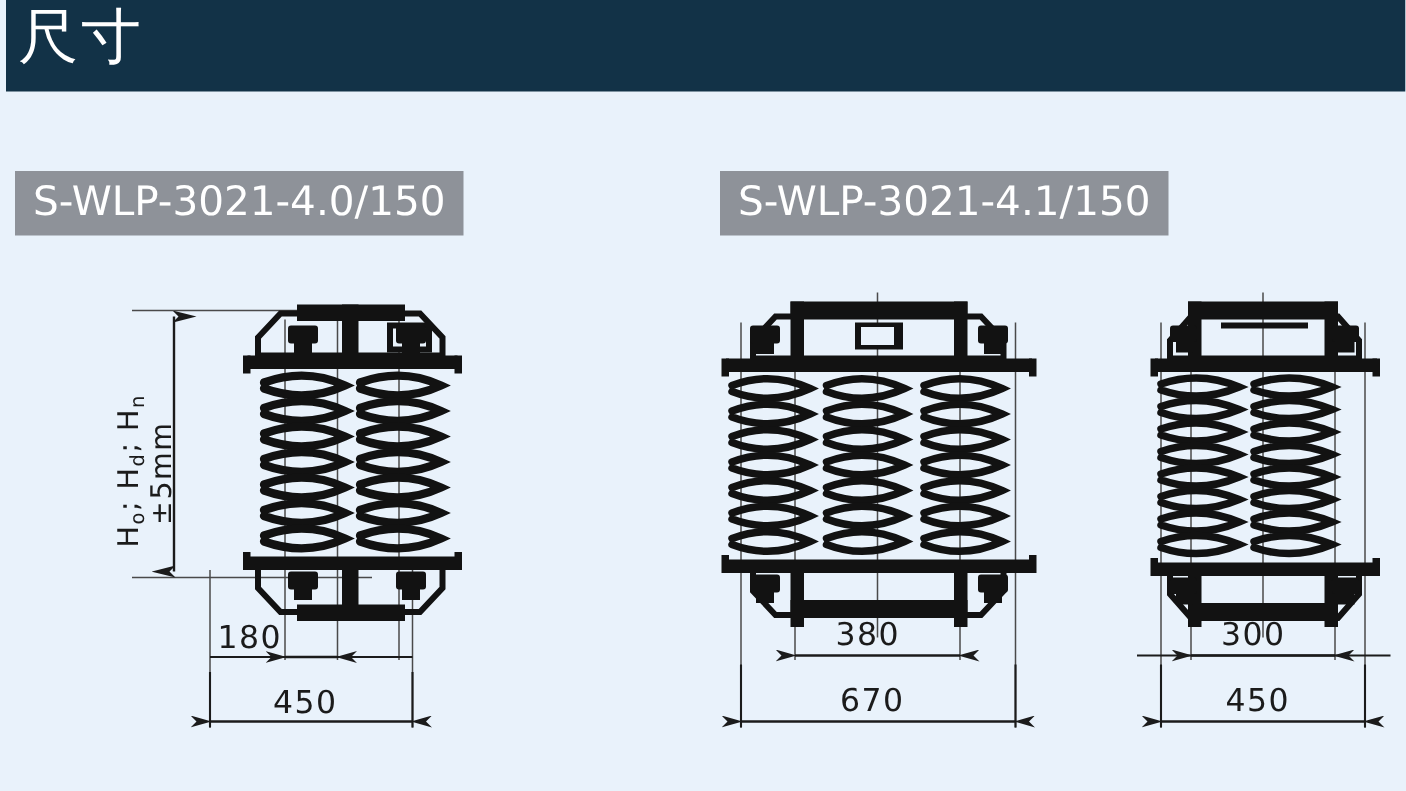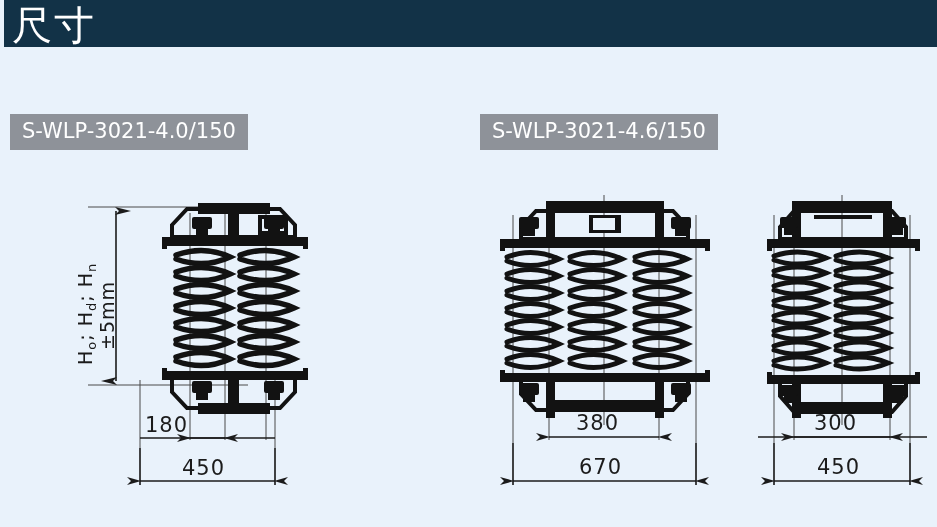--- a/index.html
+++ b/index.html
@@ -14,57 +14,57 @@
     overflow: hidden;
     position: relative;
   }
 
   
   #header-bar {
     position: absolute;
     left: 4px;
     top: 0;
     width: 933px;
-    height: 47px;
+    height: 61px;
     background: #123247;
   }
   #header-title {
     position: absolute;
     left: 8px;
     top: -4px;
     font-size: 40px;
     line-height: 58px;
     color: #ffffff;
     font-family: "DejaVu Sans", "Liberation Sans", sans-serif;
     font-weight: 400;
     letter-spacing: 2px;
     white-space: nowrap;
   }
 
   
   .model-chip {
     position: absolute;
     background: #8e9299;
     color: #ffffff;
-    font-size: 21px;
+    font-size: 27px;
     font-family: "DejaVu Sans", "Liberation Sans", sans-serif;
     letter-spacing: 0px;
     padding: 5px 12px 7px 12px;
     white-space: nowrap;
     box-sizing: border-box;
   }
   #model-chip-1 { left: 10px; top: 114px; }
   #model-chip-2 { left: 480px; top: 114px; }
 
   
   .drawing-wrap {
     position: absolute;
   }
   #drawing-1 { left: 70px;  top: 185px; width: 270px; height: 330px; }
-  #drawing-2 { left: 491px; top: 185px; width: 240px; height: 330px; }
+  #drawing-2 { left: 472px; top: 185px; width: 240px; height: 330px; }
   #drawing-3 { left: 752px; top: 185px; width: 200px; height: 330px; }
 
   svg { display: block; overflow: visible; }
 
   .dimtext {
     font-family: "DejaVu Sans", "Liberation Sans", sans-serif;
     font-size: 21px;
     fill: #1b1b1b;
     letter-spacing: 1px;
   }
@@ -80,21 +80,21 @@
 </style>
 </head>
 <body>
 
 <div id="header-bar">
   <div id="header-title">尺寸</div>
 </div>
 
 <div class="model-chip" id="model-chip-1">S-WLP-3021-4.0/150</div>
 
-<div class="model-chip" id="model-chip-2">S-WLP-3021-4.6/150</div>
+<div class="model-chip" id="model-chip-2">S-WLP-3021-4.1/150</div>
 
 <div class="drawing-wrap" id="drawing-1">
   <svg width="270" height="330" viewBox="0 0 270 330">
     <defs>
       <marker id="ar1s" markerWidth="14" markerHeight="8" refX="13" refY="4" orient="auto" markerUnits="userSpaceOnUse">
         <path d="M0,0 L14,4 L0,8 L4,4 Z" fill="#1b1b1b"></path>
       </marker>
       <marker id="ar1e" markerWidth="14" markerHeight="8" refX="1" refY="4" orient="auto" markerUnits="userSpaceOnUse">
         <path d="M14,0 L0,4 L14,8 L10,4 Z" fill="#1b1b1b"></path>
       </marker>

